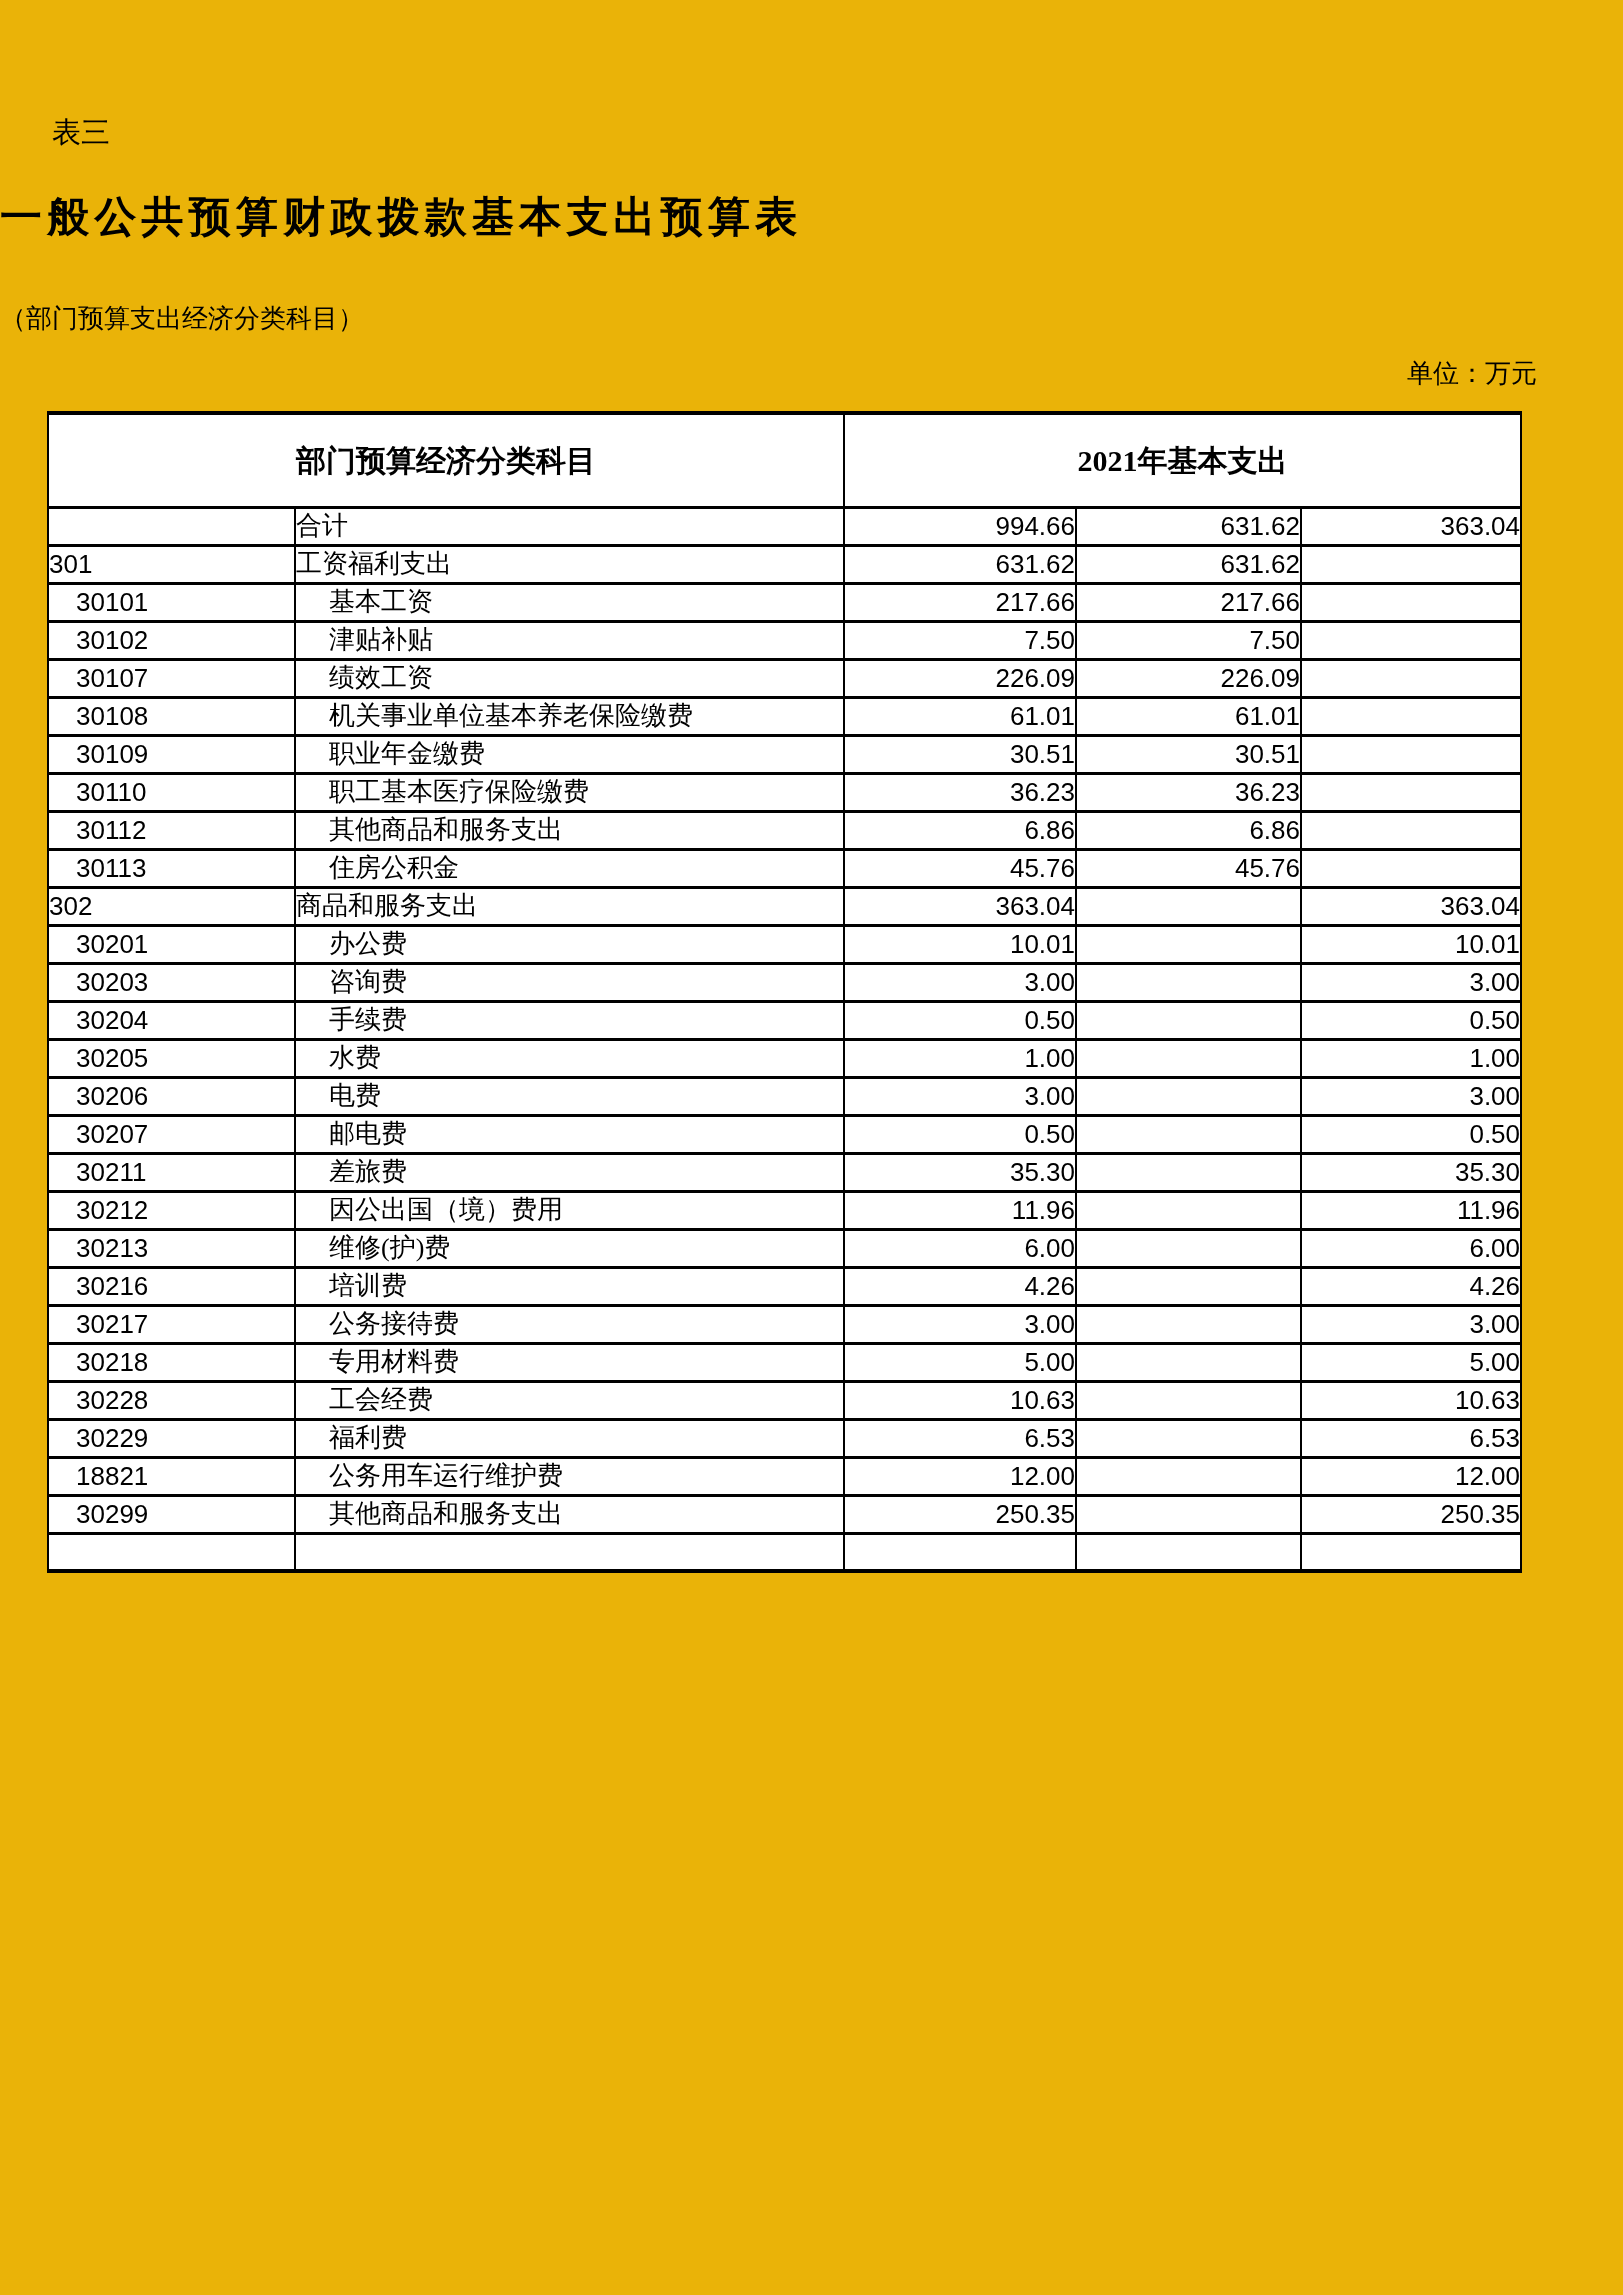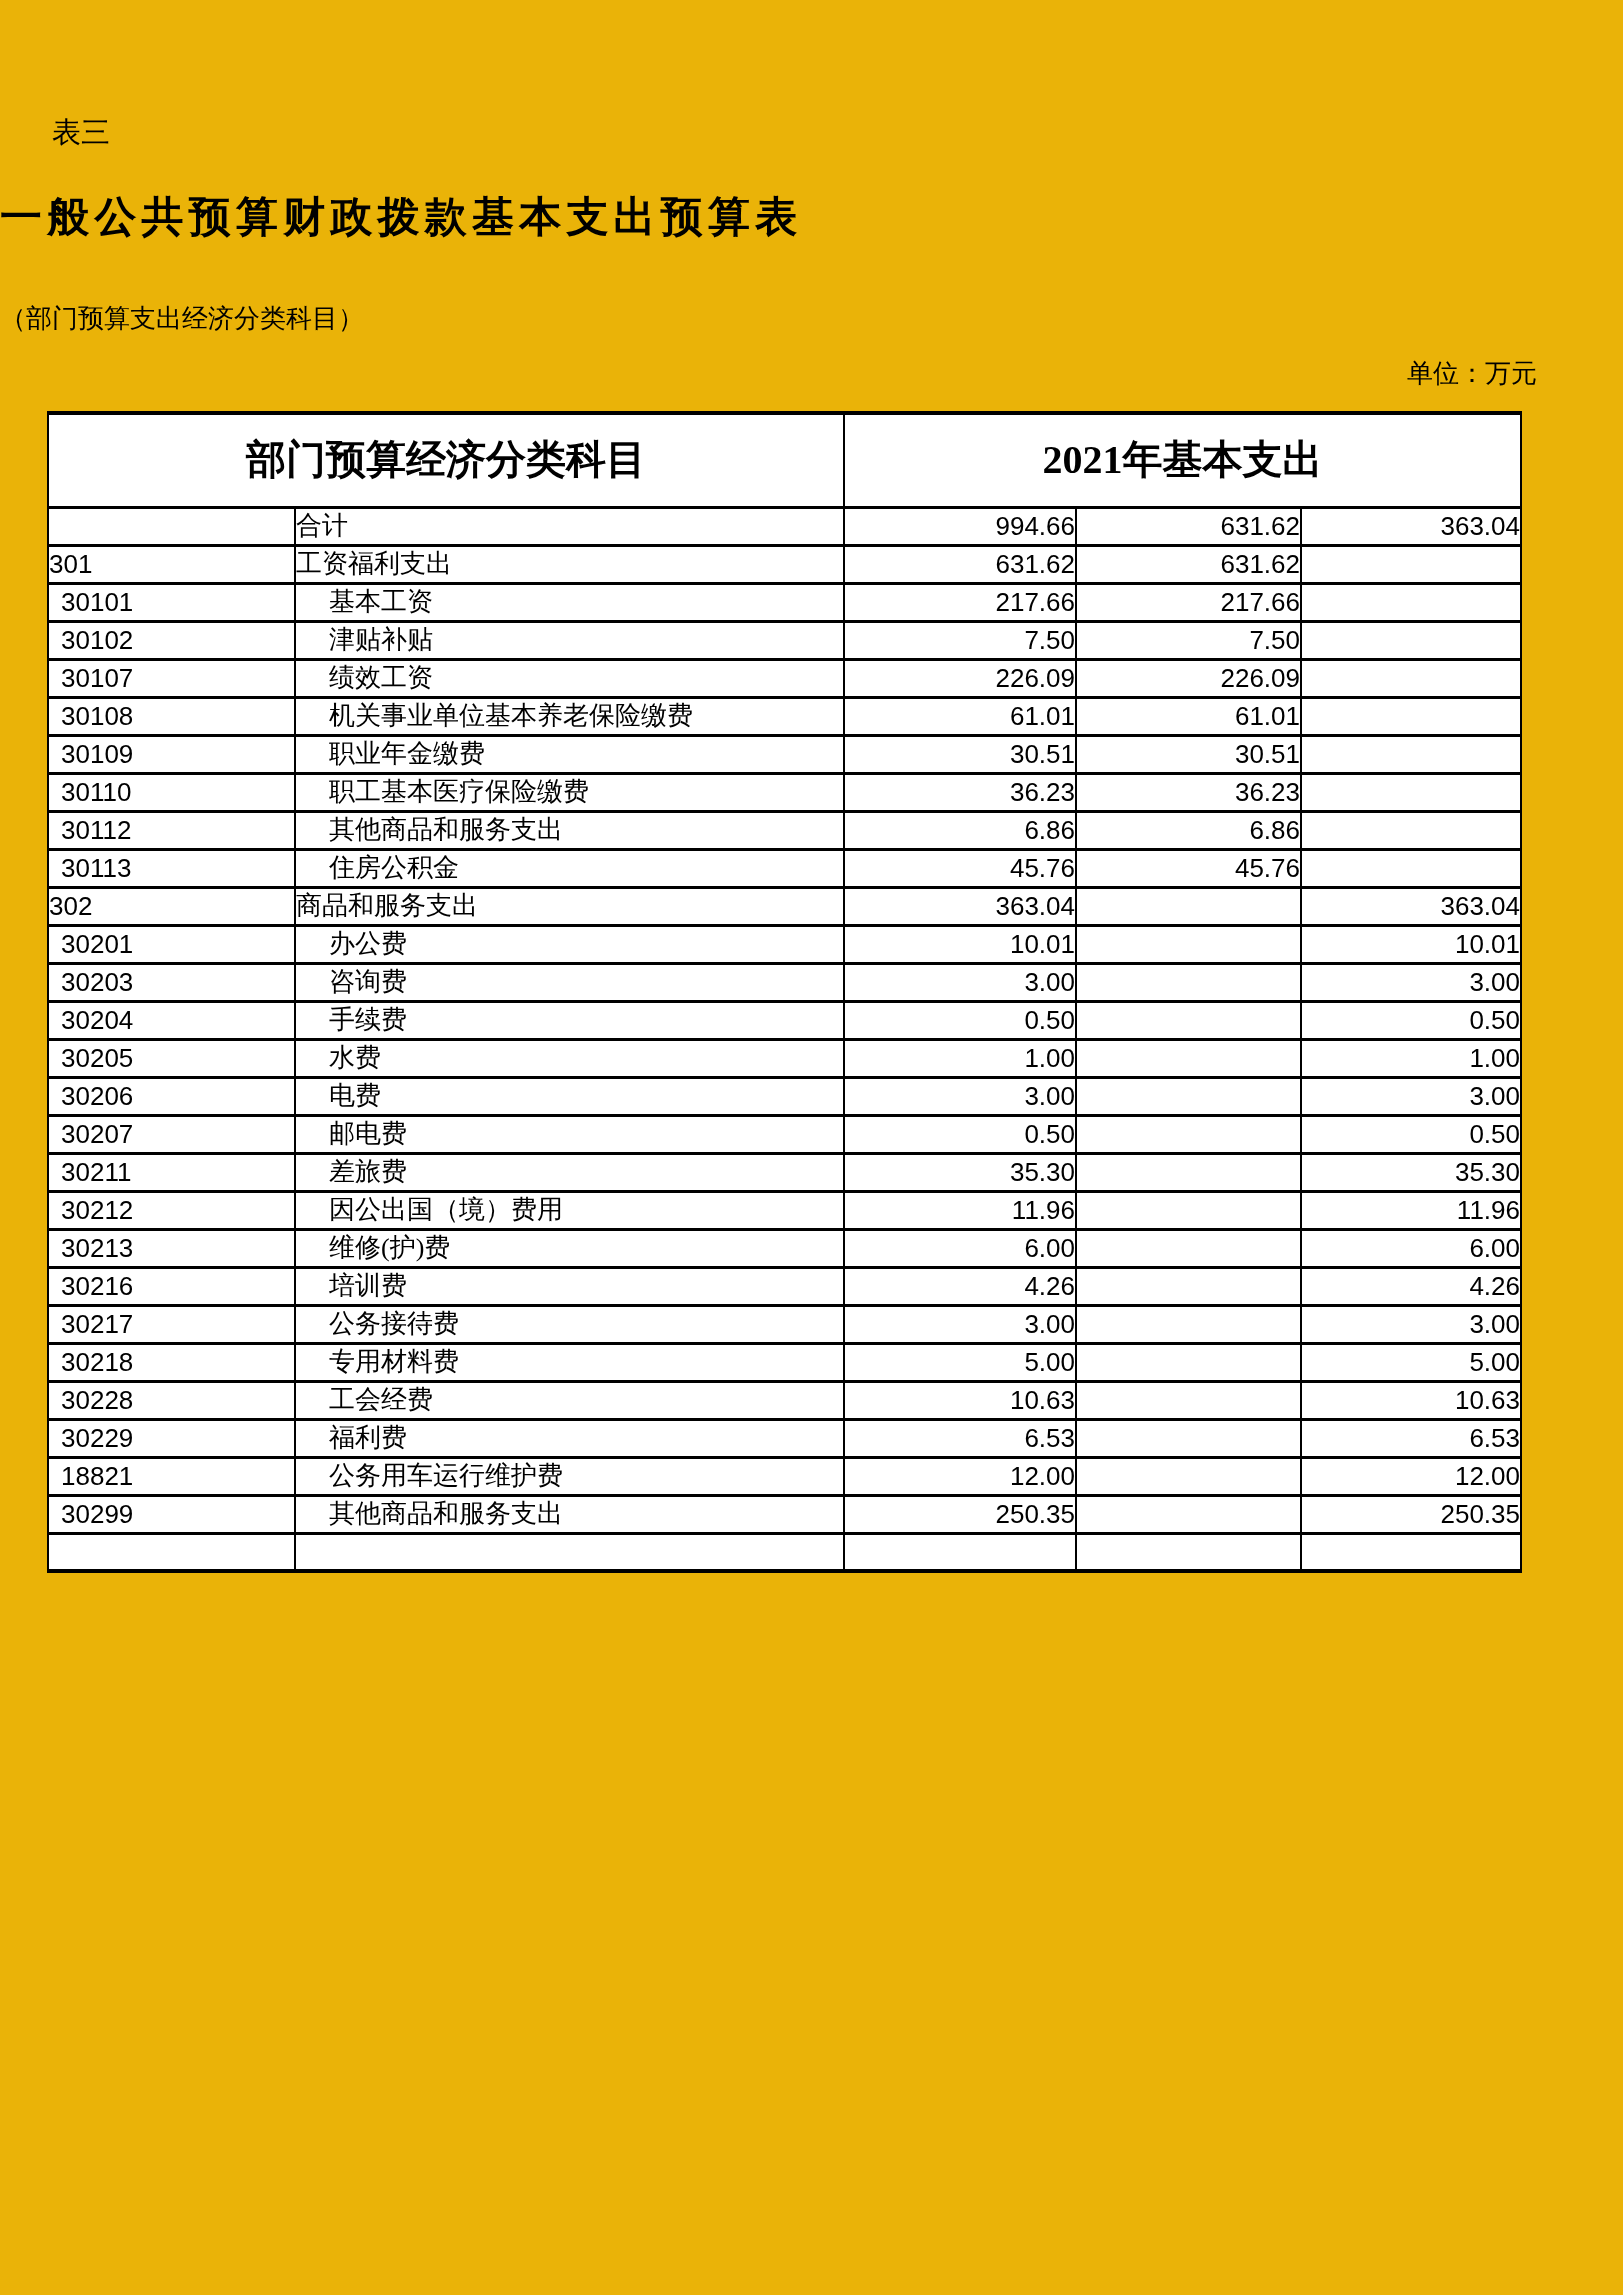--- a/index.html
+++ b/index.html
@@ -67,21 +67,21 @@
     border-top-width: 3.9px;
     border-bottom-width: 3.9px;
     padding: 0;
     overflow: hidden;
     background: #fff;
   }
   table.budget thead tr { height: 94px; }
   table.budget tbody tr { height: 38px; }
 
   table.budget th {
-    font-size: 40px;
+    font-size: 30px;
     font-weight: bold;
     text-align: center;
     vertical-align: middle;
     line-height: 1.25;
   }
   .wrap-narrow {
     display: inline-block;
     width: 5.2em;
     word-break: break-all;
     text-align: center;
@@ -91,21 +91,21 @@
     font-size: 26px;
     vertical-align: middle;
     line-height: 1;
     white-space: nowrap;
   }
   td.cell-code {
     font-family: "Liberation Sans", "DejaVu Sans", sans-serif;
     text-align: left;
     padding-left: 3.9px;
   }
-  td.cell-code.ind1 { padding-left: 12px; margin-top: 19px; }
+  td.cell-code.ind1 { padding-left: 27px; margin-top: 19px; }
   td.cell-name {
     text-align: left;
     padding-left: 6.5px;
   }
   td.cell-name.ind1 { padding-left: 33px; }
   td.cell-num {
     font-family: "Liberation Sans", "DejaVu Sans", sans-serif;
     text-align: right;
     padding-right: 6.5px;
   }

